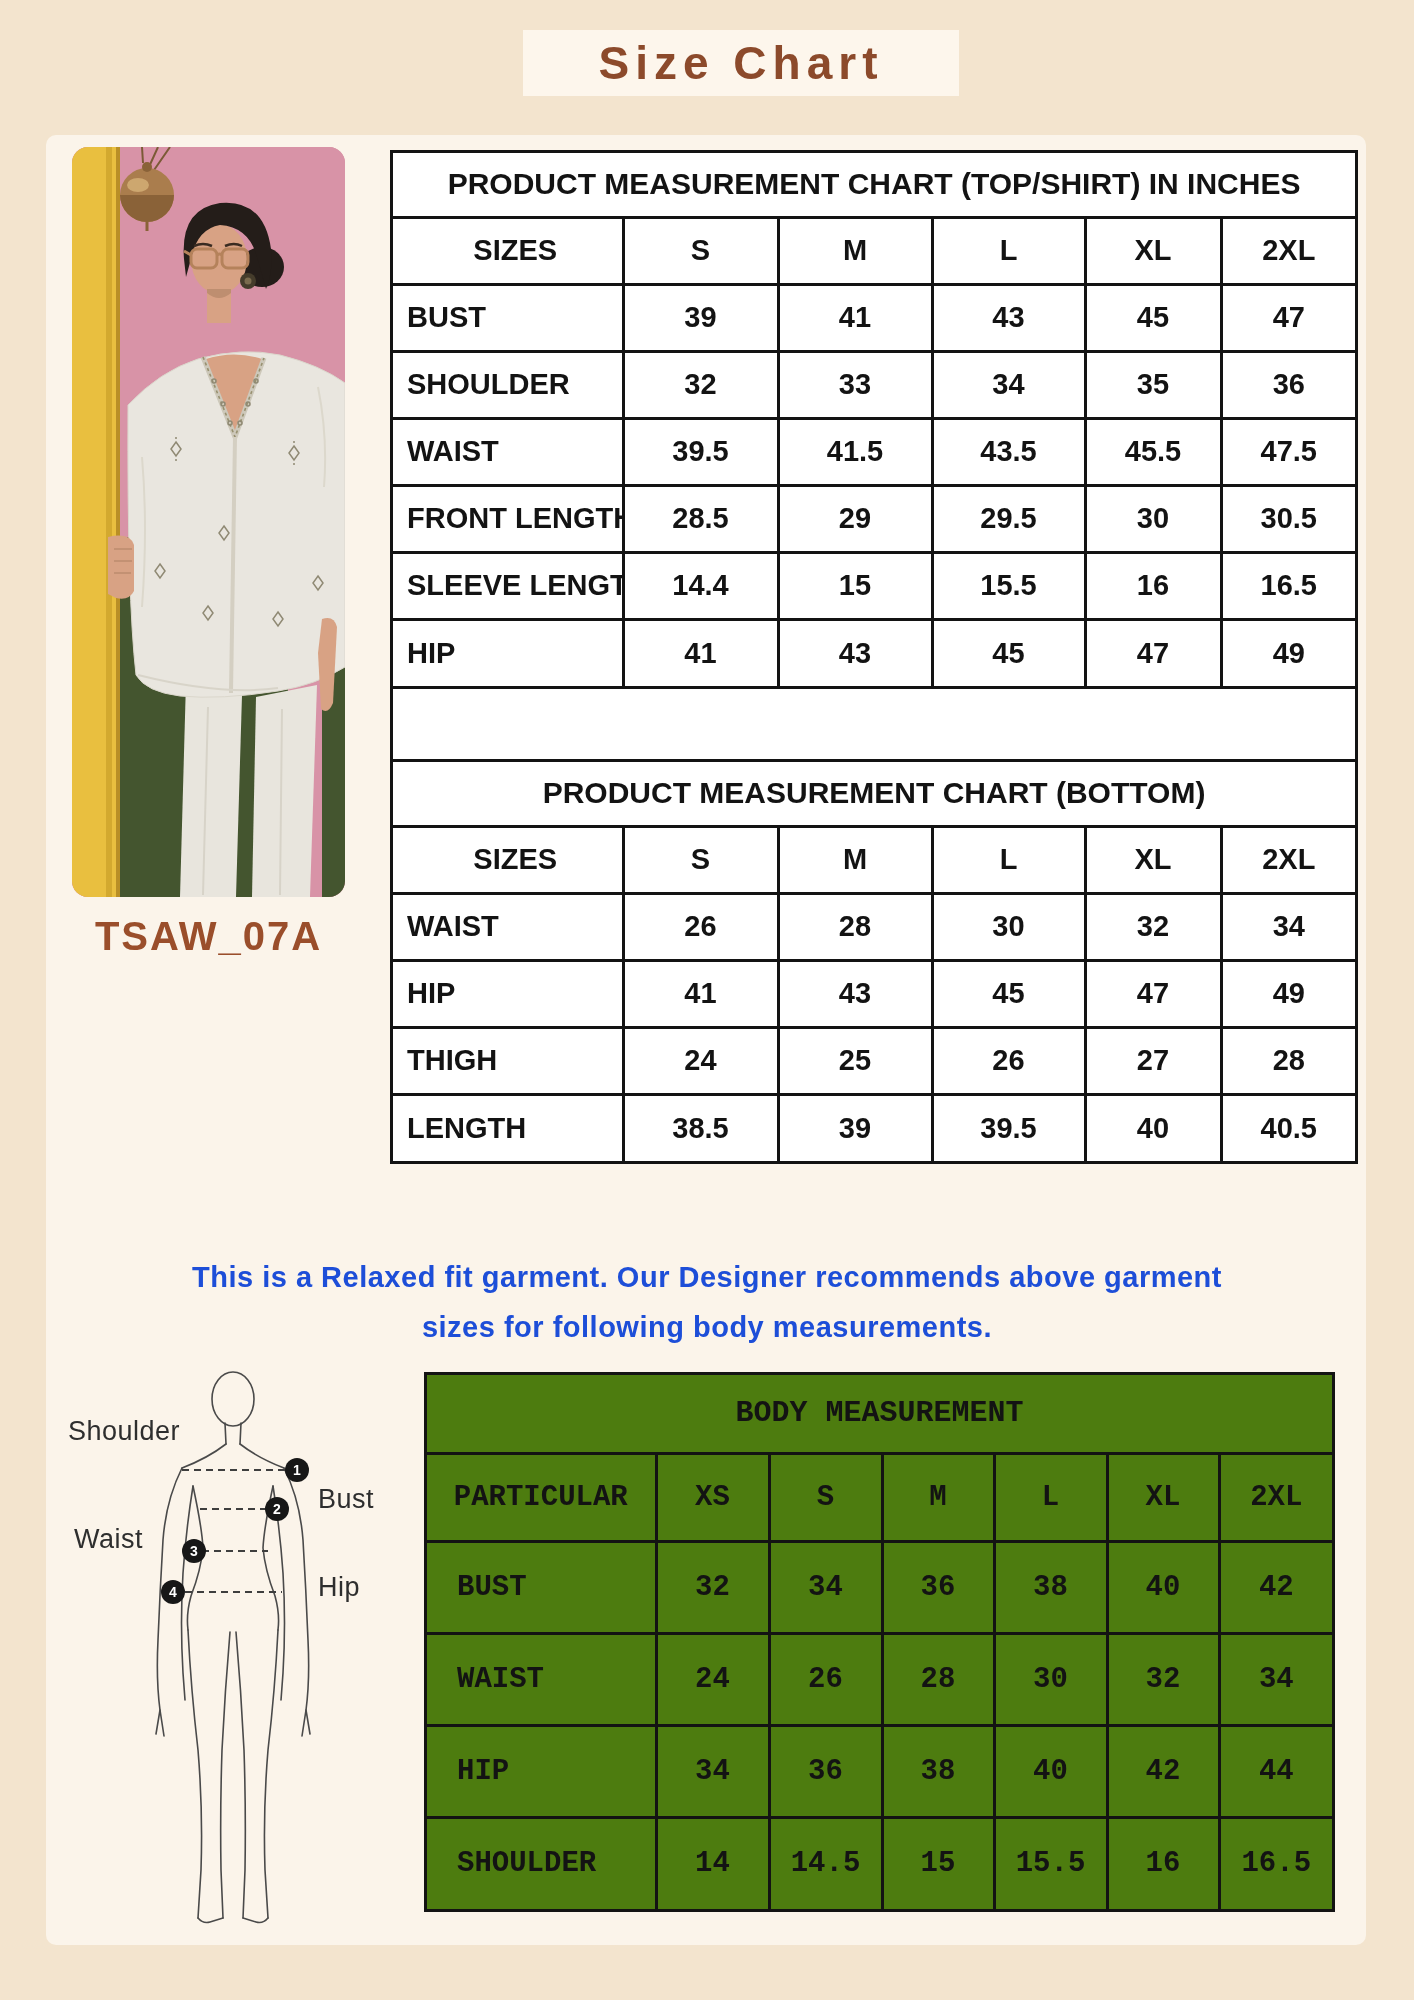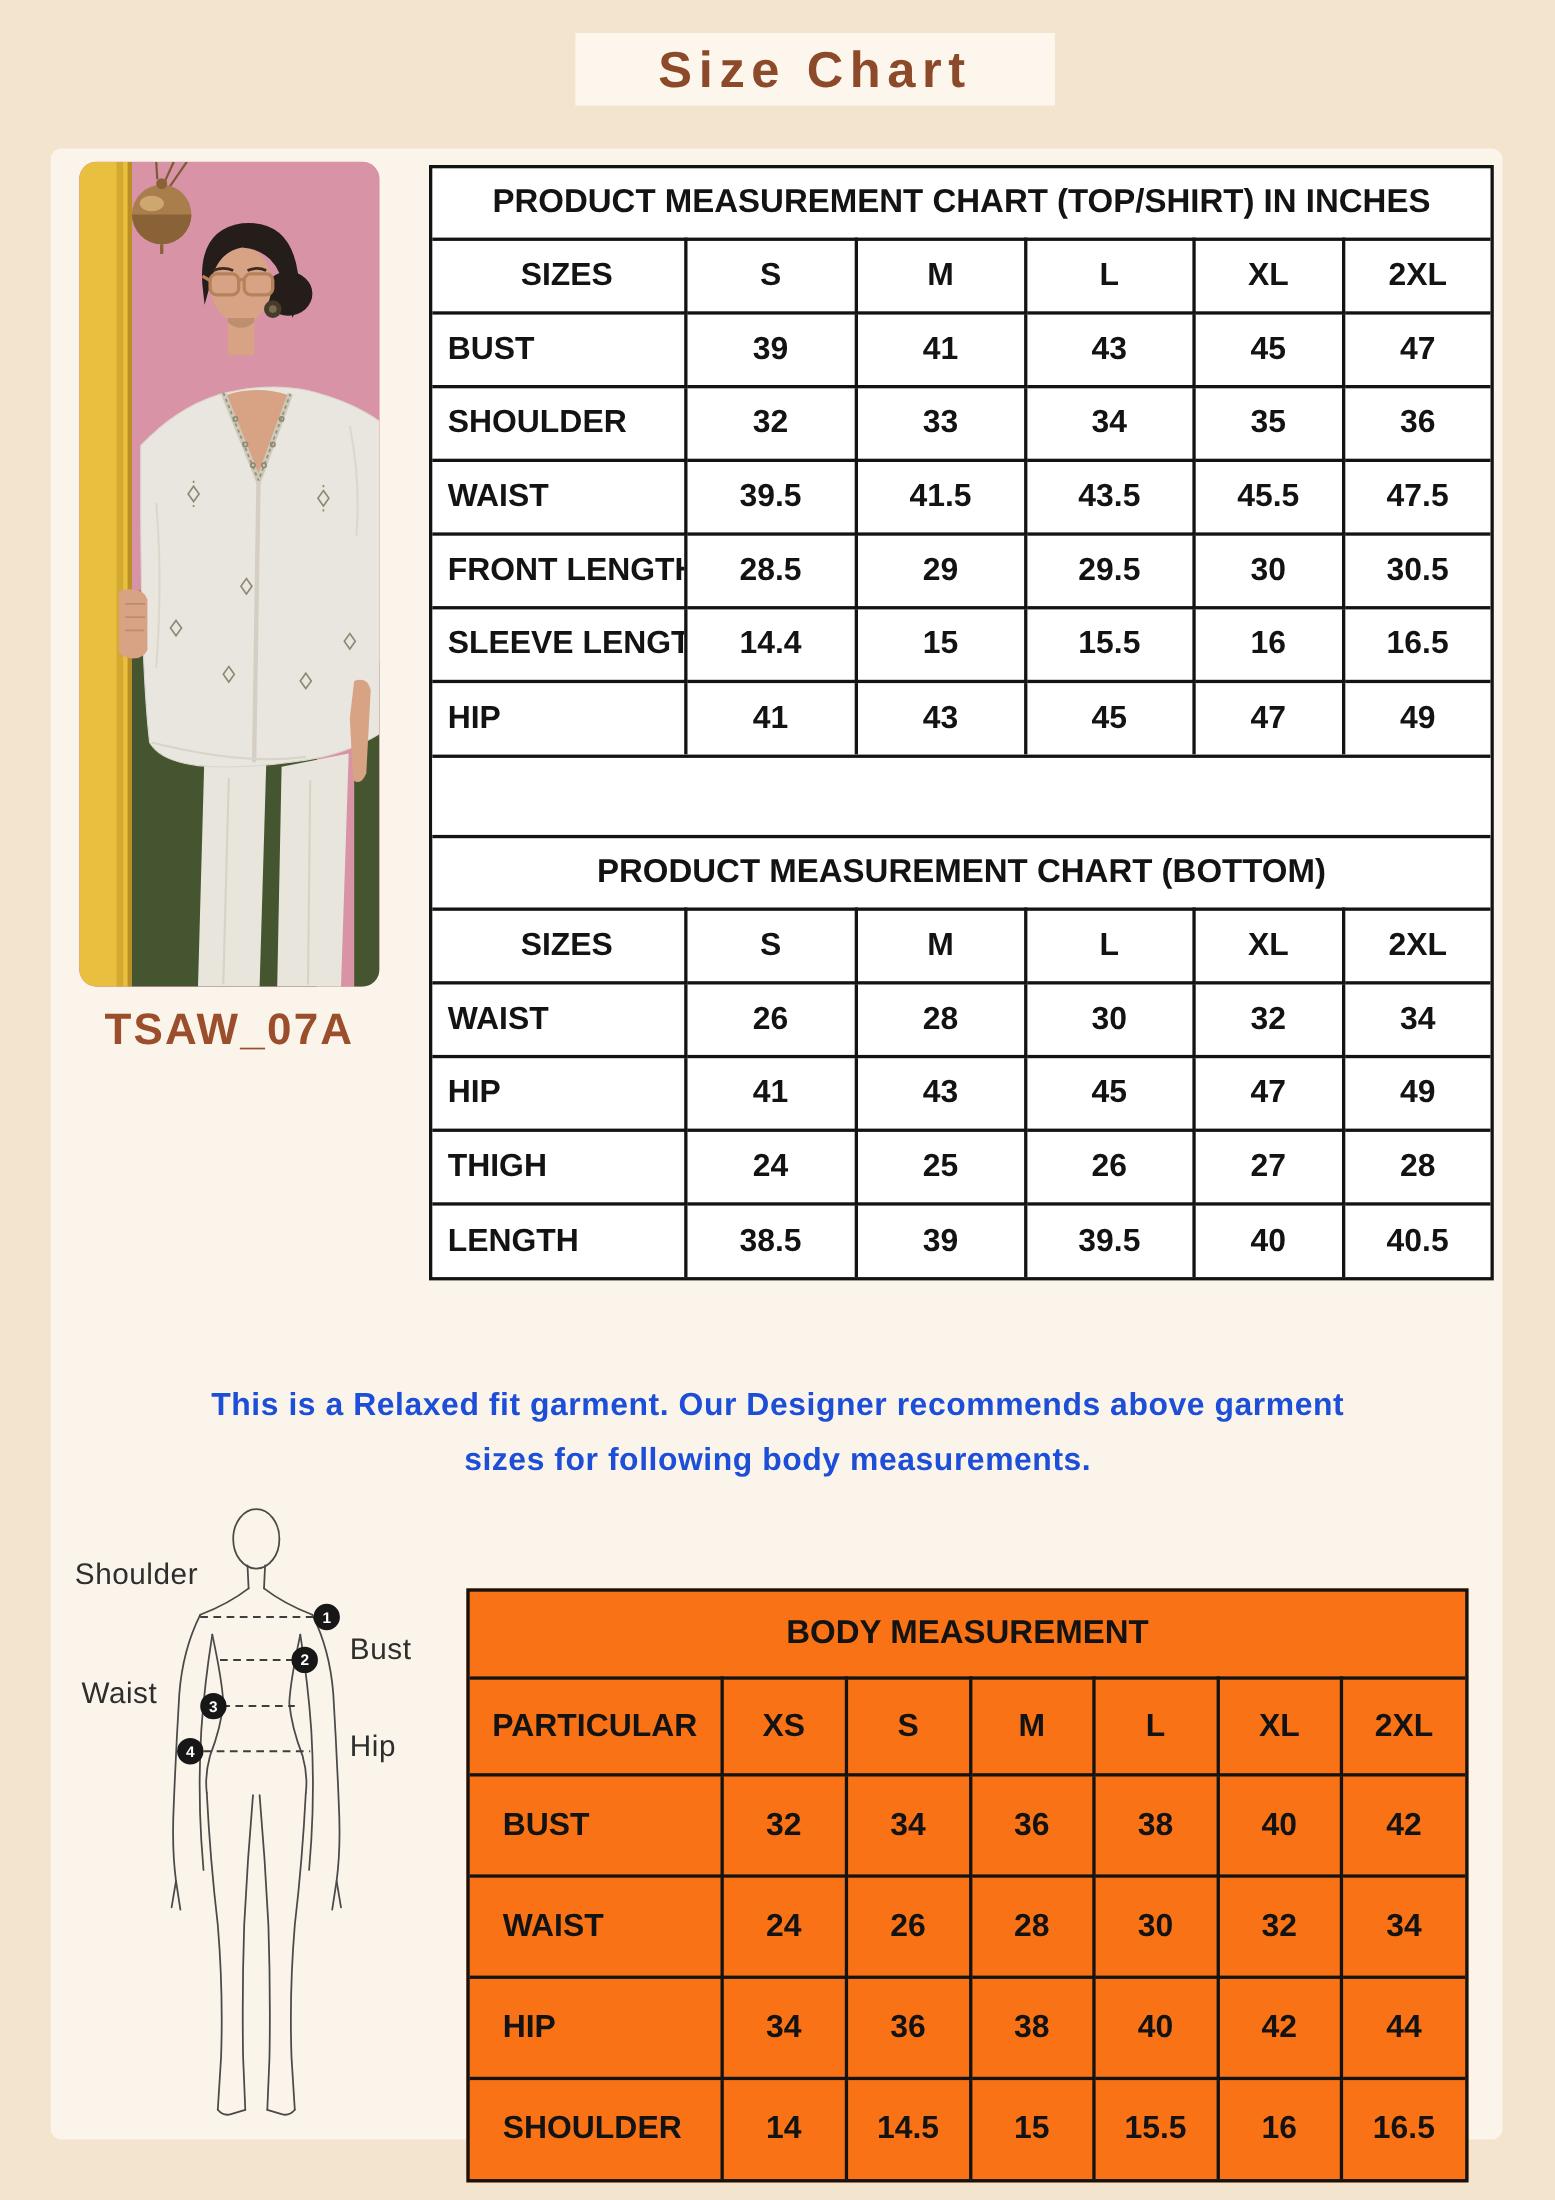--- a/index.html
+++ b/index.html
@@ -55,22 +55,22 @@
     height:70px; border-top:3px solid #131313; border-bottom:3px solid #131313;
     background:#FFFFFF;
   }
   
   .note{
     position:absolute; left:0; top:1252px; width:1414px; text-align:center;
     font-size:29px; font-weight:bold; color:#1d4ed8; line-height:50px; letter-spacing:0.5px;
   }
   
   .body-wrap{
-    position:absolute; left:424px; top:1444px; width:905px;
-    border:3px solid #131313; background:#f97316;
+    position:absolute; left:424px; top:1372px; width:905px;
+    border:3px solid #131313; background:#4d7c0f;font-family:Liberation Mono, monospace;
   }
   .body-wrap .mtable tr{height:92px;}
   .body-wrap .mtable tr.chart-title-row{height:78px;}
   .body-wrap .mtable tr.size-header-row{height:88px;}
   .body-wrap .mtable .label-cell{padding-left:30px;}
   .body-wrap .mtable .label-cell.center{padding-left:0;}
   
   .diagram-label{
     position:absolute; font-size:27px; color:#2E2E2E; font-weight:400; letter-spacing:0.5px;
   }

